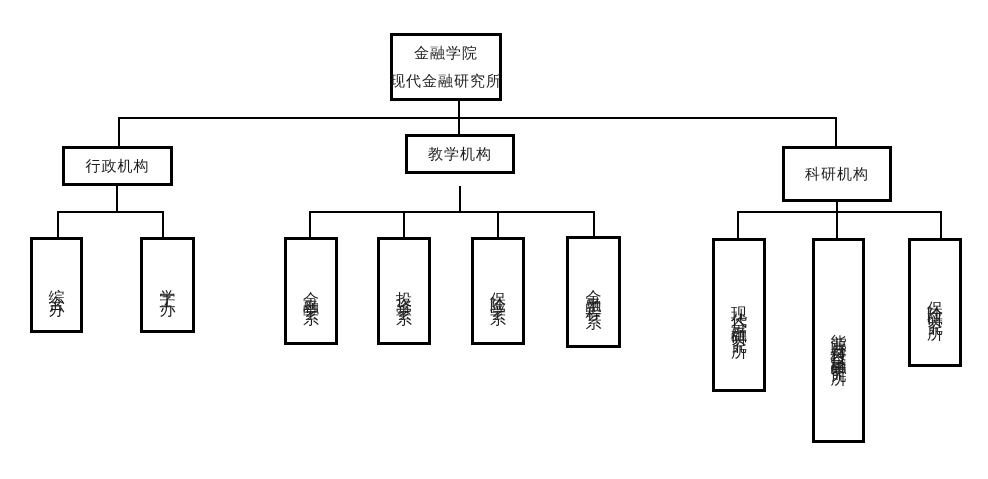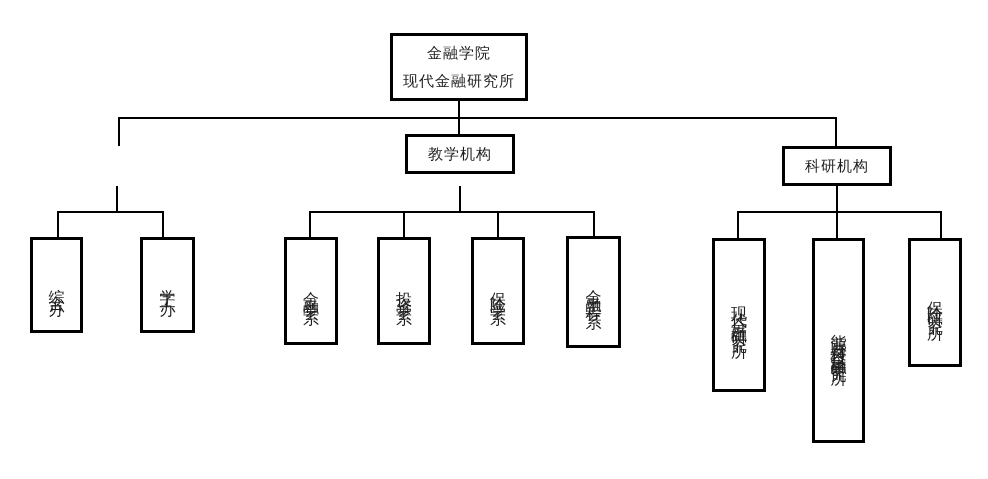--- a/index.html
+++ b/index.html
@@ -71,29 +71,32 @@
   <div class="line" style="left:403px; top:211px; width:2px; height:26px;"></div>
   <div class="line" style="left:497px; top:211px; width:2px; height:26px;"></div>
   <div class="line" style="left:593px; top:211px; width:2px; height:26px;"></div>
 
   <div class="line" style="left:836px; top:186px; width:2px; height:26px;"></div>
   <div class="line" style="left:737px; top:211px; width:205px; height:2px;"></div>
   <div class="line" style="left:737px; top:211px; width:2px; height:27px;"></div>
   <div class="line" style="left:836px; top:211px; width:2px; height:27px;"></div>
   <div class="line" style="left:940px; top:211px; width:2px; height:27px;"></div>
 
-  <div class="box root-box" style="left:390px; top:33px; width:138px; height:68px;">
+  <div class="box root-box" style="left:390px; top:33px; width:112px; height:68px;">
     <span class="hlabel">金融学院</span>
     <span class="hlabel">现代金融研究所</span>
   </div>
 
+  <div class="box" style="left:62px; top:146px; width:111px; height:40px;">
+    <span class="hlabel">行政机构</span>
+  </div>
   <div class="box" style="left:405px; top:134px; width:110px; height:40px;">
     <span class="hlabel">教学机构</span>
   </div>
-  <div class="box" style="left:782px; top:146px; width:110px; height:40px;">
+  <div class="box" style="left:782px; top:146px; width:110px; height:56px;">
     <span class="hlabel">科研机构</span>
   </div>
 
   <div class="box" style="left:30px; top:237px; width:53px; height:96px;">
     <span class="vtext">综合办</span>
   </div>
   <div class="box" style="left:140px; top:237px; width:55px; height:96px;">
     <span class="vtext">学工办</span>
   </div>
 

